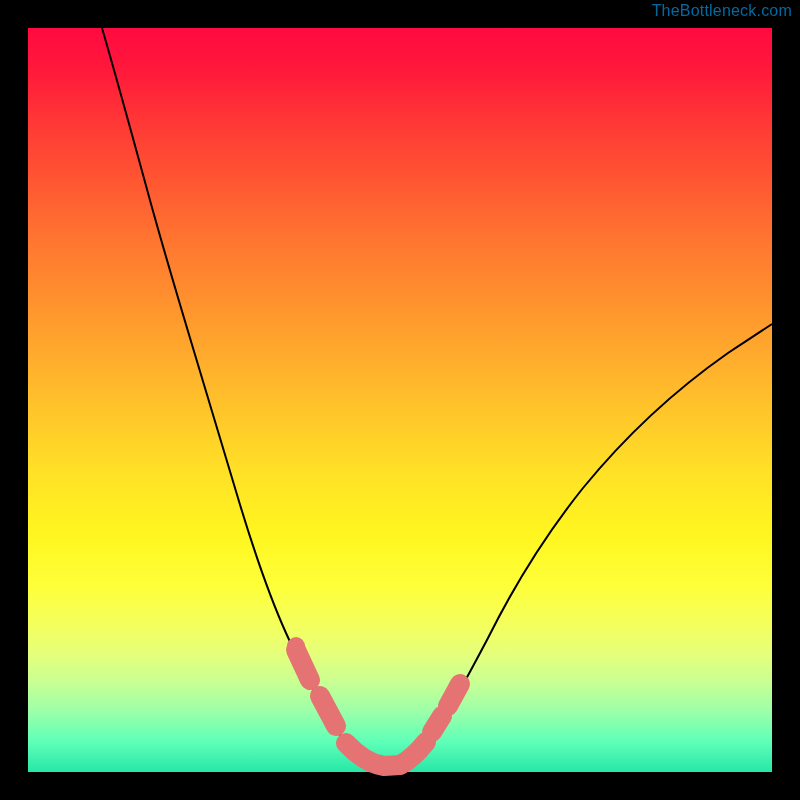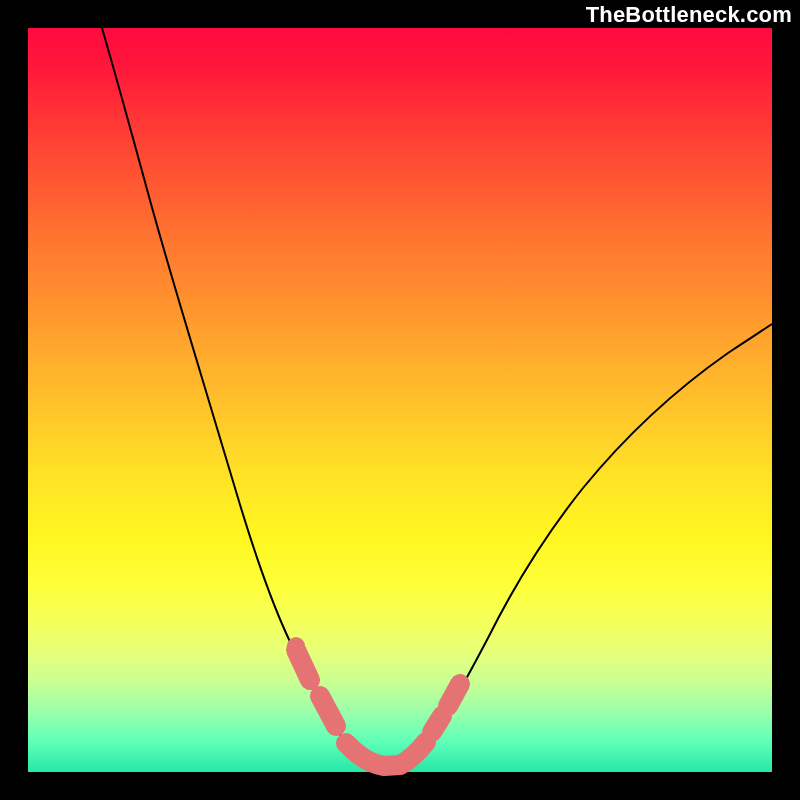--- a/index.html
+++ b/index.html
@@ -40,23 +40,23 @@
         #e6ff7a 84%,
         #c8ff94 88%,
         #9affaa 92%,
         #5effb8 96%,
         #26e7a6 100%);
   }
   .watermark {
     position: absolute;
     top: 2px;
     right: 8px;
-    color: #ffffff;
-    font-size: 22px;
-    font-weight: 700;
+    color: #0369a1;
+    font-size: 16px;
+    font-weight: 400;
     letter-spacing: 0.2px;
     user-select: none;
   }
   svg.curve {
     position: absolute;
     left: 0;
     top: 0;
     width: 744px;
     height: 744px;
     overflow: visible;

